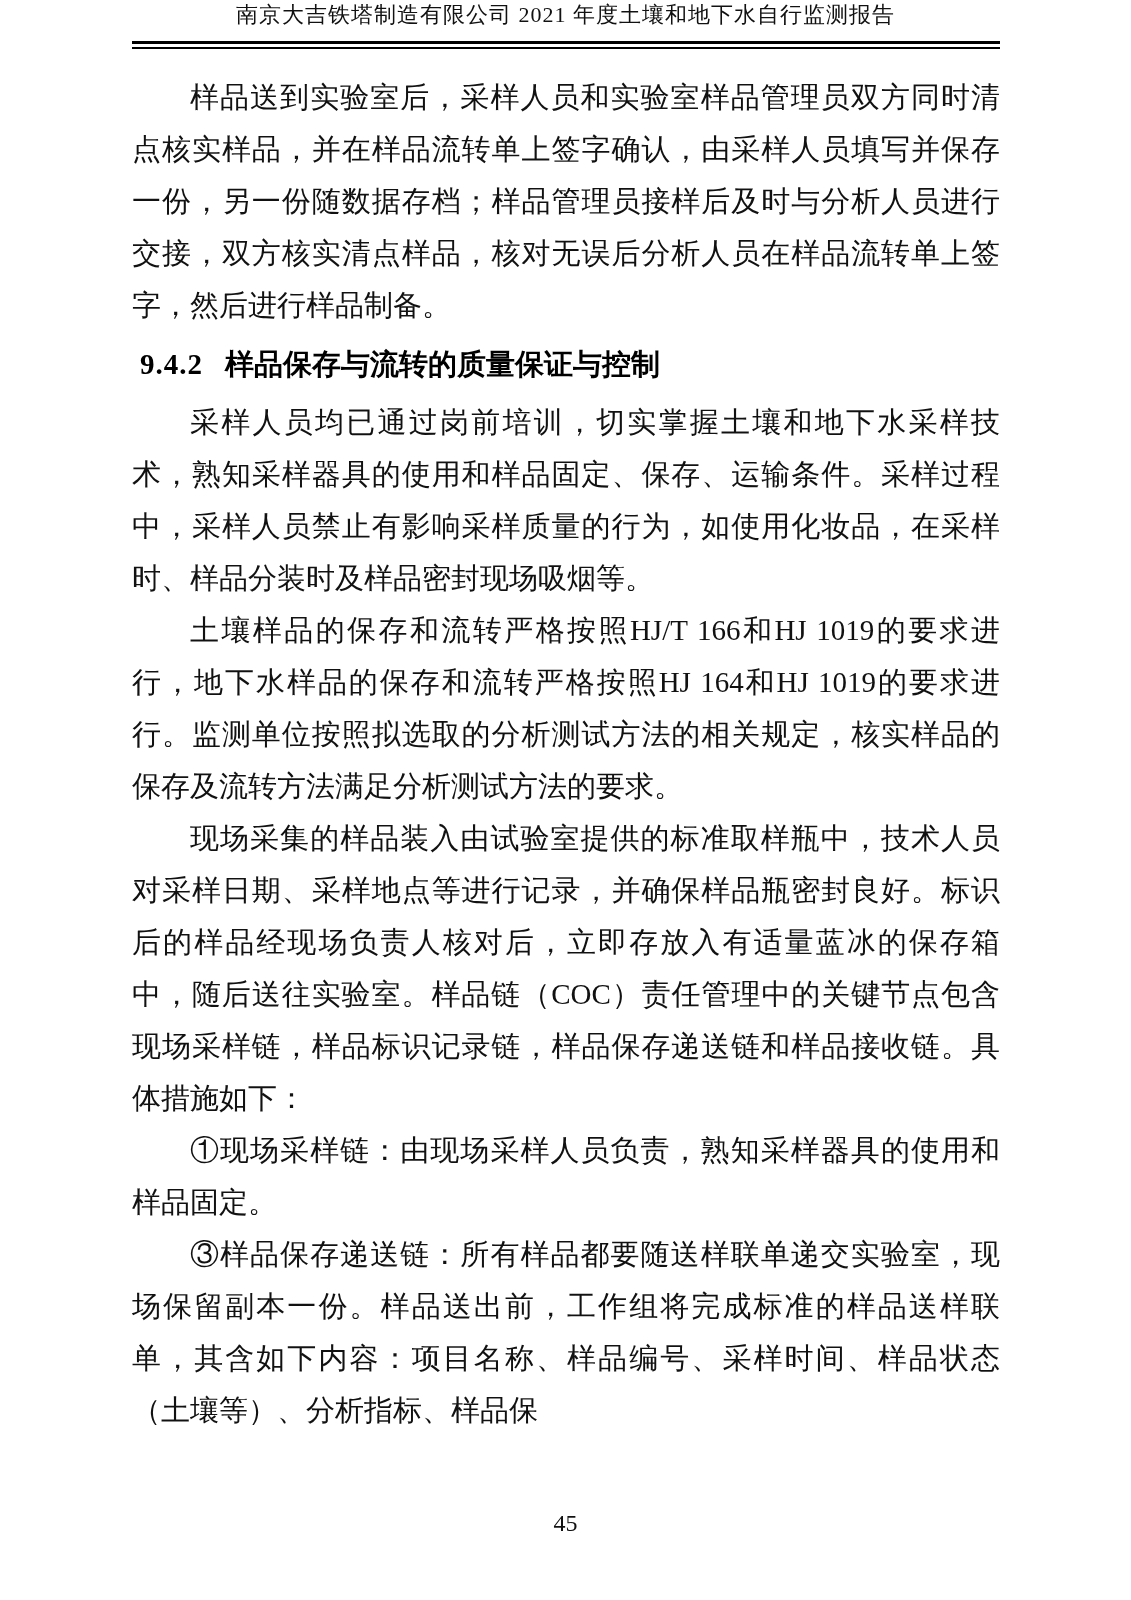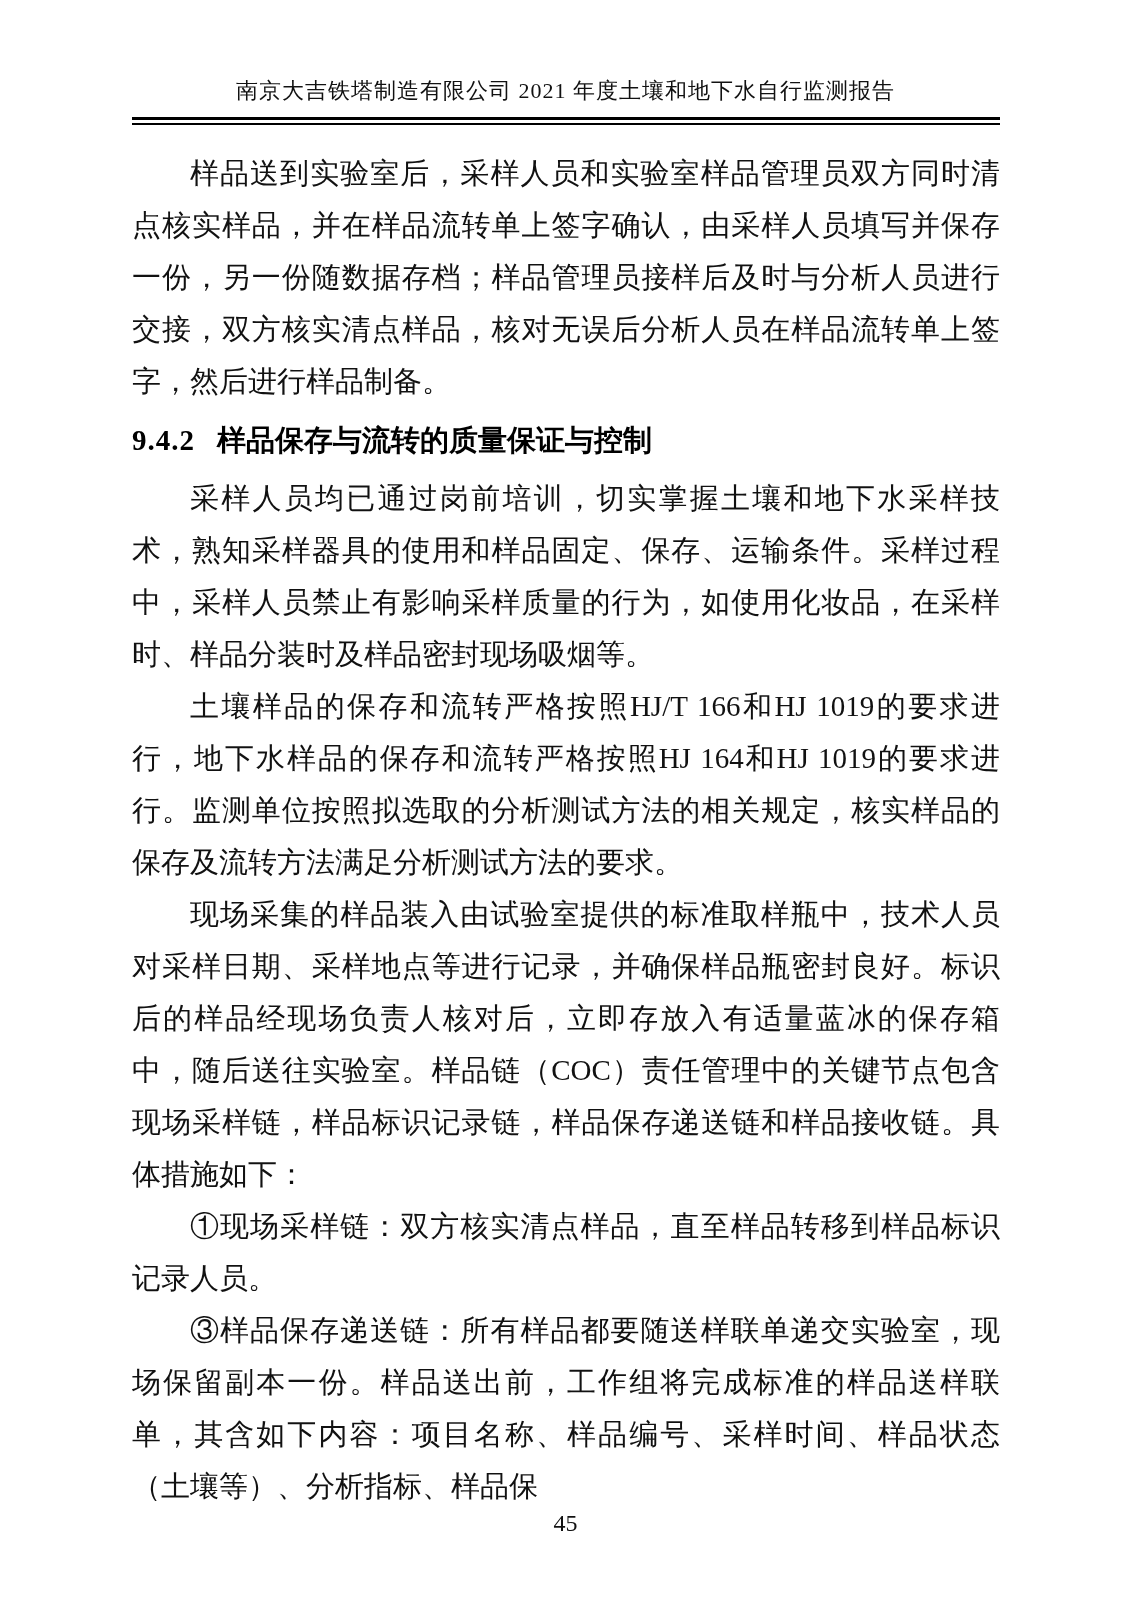--- a/index.html
+++ b/index.html
@@ -10,21 +10,20 @@
   .page {
     position: relative;
     width: 1131px;
     height: 1600px;
     background: #ffffff;
     color: #000000;
     font-family: "Liberation Serif", "DejaVu Serif", serif;
     overflow: hidden;
   }
   .report-header {
-    padding-top: 76px;
     text-align: center;
     font-size: 22px;
     letter-spacing: 1px;
     color: #111111;
   }
   .header-rule {
     width: 868px;
     margin: 11px 0 0 132px;
     height: 3px;
     border-top: 3px solid #000000;
@@ -37,21 +36,21 @@
     line-height: 52px;
     text-align: justify;
     text-justify: inter-ideograph;
     color: #111111;
   }
   .content p {
     margin: 0;
     text-indent: 2em;
   }
   .section-heading {
-    margin: 7px 0 6px 0;
+    margin: 7px 0 6px 8px;
     font-size: 29px;
     line-height: 52px;
     font-weight: 700;
     text-indent: 0;
     color: #000000;
   }
   .section-heading .sec-num {
     margin-right: 22px;
     letter-spacing: 1px;
   }
@@ -81,21 +80,21 @@
     <h2 class="section-heading">
       <span class="sec-num">9.4.2</span><span>样品保存与流转的质量保证与控制</span>
     </h2>
 
     <p>采样人员均已通过岗前培训，切实掌握土壤和地下水采样技术，熟知采样器具的使用和样品固定、保存、运输条件。采样过程中，采样人员禁止有影响采样质量的行为，如使用化妆品，在采样时、样品分装时及样品密封现场吸烟等。</p>
 
     <p>土壤样品的保存和流转严格按照HJ/T 166和HJ 1019的要求进行，地下水样品的保存和流转严格按照HJ 164和HJ 1019的要求进行。监测单位按照拟选取的分析测试方法的相关规定，核实样品的保存及流转方法满足分析测试方法的要求。</p>
 
     <p>现场采集的样品装入由试验室提供的标准取样瓶中，技术人员对采样日期、采样地点等进行记录，并确保样品瓶密封良好。标识后的样品经现场负责人核对后，立即存放入有适量蓝冰的保存箱中，随后送往实验室。样品链（COC）责任管理中的关键节点包含现场采样链，样品标识记录链，样品保存递送链和样品接收链。具体措施如下：</p>
 
-    <p>①现场采样链：双方核实清点样品，直至样品转移到样品标识记录人员。</p>
+    <p>①现场采样链：由现场采样人员负责，熟知采样器具的使用和样品固定。</p>
 
 
     <p>③样品保存递送链：所有样品都要随送样联单递交实验室，现场保留副本一份。样品送出前，工作组将完成标准的样品送样联单，其含如下内容：项目名称、样品编号、采样时间、样品状态（土壤等）、分析指标、样品保</p>
 
   </div>
 
   <div class="page-footer">45</div>
 
 </div>
 

